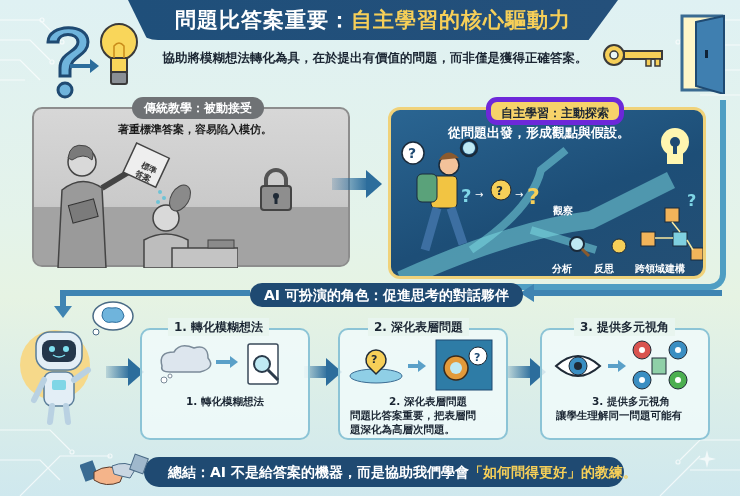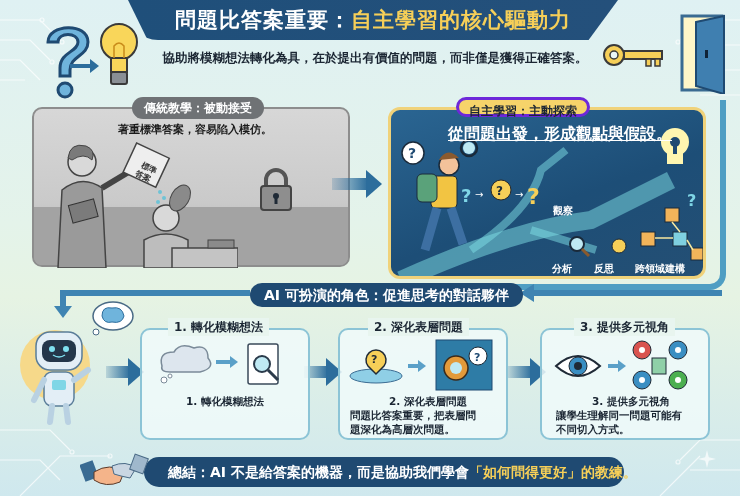--- a/index.html
+++ b/index.html
@@ -44,26 +44,26 @@
   .panel-right {
     left: 388px; top: 107px; width: 318px; height: 172px;
     background: linear-gradient(160deg, #2a6592 0%, #1d4e77 55%, #244f74 100%);
     border: 3px solid #f0d27a; border-radius: 12px; overflow: hidden;
   }
   .panel-right-outer {
     left: 380px; top: 100px; width: 346px; height: 190px;
     border: 6px solid #4f9ec3; border-left: none; border-top: none; border-radius: 0 0 16px 0;
   }
   .pill-gold {
-    left: 456px; top: 97px; height: 20px; padding: 0 10px;
+    left: 486px; top: 97px; height: 28px; padding: 0 10px;
     background: #f6d36a; color: #1b2633; border-radius: 11px;
     font-size: 12px; font-weight: bold; line-height: 22px; white-space: nowrap;
-    border: 3px solid #6d28d9;
-  }
-  .right-desc { left: 448px; top: 124px; font-size: 16px; font-weight: bold; color: #ffffff; white-space: nowrap; text-decoration: underline; }
+    border: 5px solid #6d28d9;
+  }
+  .right-desc { left: 448px; top: 124px; font-size: 13px; font-weight: bold; color: #ffffff; white-space: nowrap; }
   .step-label { font-size: 10px; font-weight: bold; color: #ffffff; white-space: nowrap; text-align: right; }
 
   
   .role-pill {
     left: 250px; top: 283px; height: 24px; padding: 0 14px;
     background: #1f4a72; color: #ffffff; border-radius: 12px;
     font-size: 14px; font-weight: bold; line-height: 24px; white-space: nowrap;
   }
   .loop-line { left: 60px; top: 290px; width: 190px; height: 6px; background: #3f84b2; border-radius: 3px 0 0 3px; }
   .loop-line-r { left: 532px; top: 290px; width: 190px; height: 6px; background: #3f84b2; }
@@ -314,21 +314,20 @@
   <circle cx="124" cy="10" r="9" fill="#3a8ec2" stroke="#1f2a36"></circle>
     <circle cx="124" cy="10" r="3" fill="#ffffff"></circle>
   <circle cx="88" cy="40" r="9" fill="#3a8ec2" stroke="#1f2a36"></circle>
     <circle cx="88" cy="40" r="3" fill="#ffffff"></circle>
   <circle cx="124" cy="40" r="9" fill="#4caf50" stroke="#1f2a36"></circle>
     <circle cx="124" cy="40" r="3" fill="#ffffff"></circle>
 </svg>
 <div class="abs card-body" style="left:556px;top:394px;width:150px">
   <div class="c">3. 提供多元視角</div>
   <div>讓學生理解同一問題可能有</div>
-  <div>不同切入方式。</div>
 </div>
 
 <div class="abs summary">
   <span>總結：AI 不是給答案的機器，而是協助我們學會</span><span class="hl">「如何問得更好」</span><span class="hl">的教練。</span>
 </div>
 <svg class="abs" style="left:80px;top:452px" width="70" height="40" viewBox="0 0 70 40">
   <rect x="2" y="10" width="14" height="18" fill="#3a6b92" transform="rotate(-20 9 19)"></rect>
   <path d="M14 20 Q30 10 44 20 L40 30 Q26 36 14 28 Z" fill="#f4b48a" stroke="#5a3a2a"></path>
   <path d="M32 14 Q46 8 56 16 L50 26 Q40 24 34 22 Z" fill="#c9d6e2" stroke="#4a6a86"></path>
   <rect x="52" y="4" width="14" height="16" fill="#9fb8cc" stroke="#4a6a86" transform="rotate(20 59 12)"></rect>

